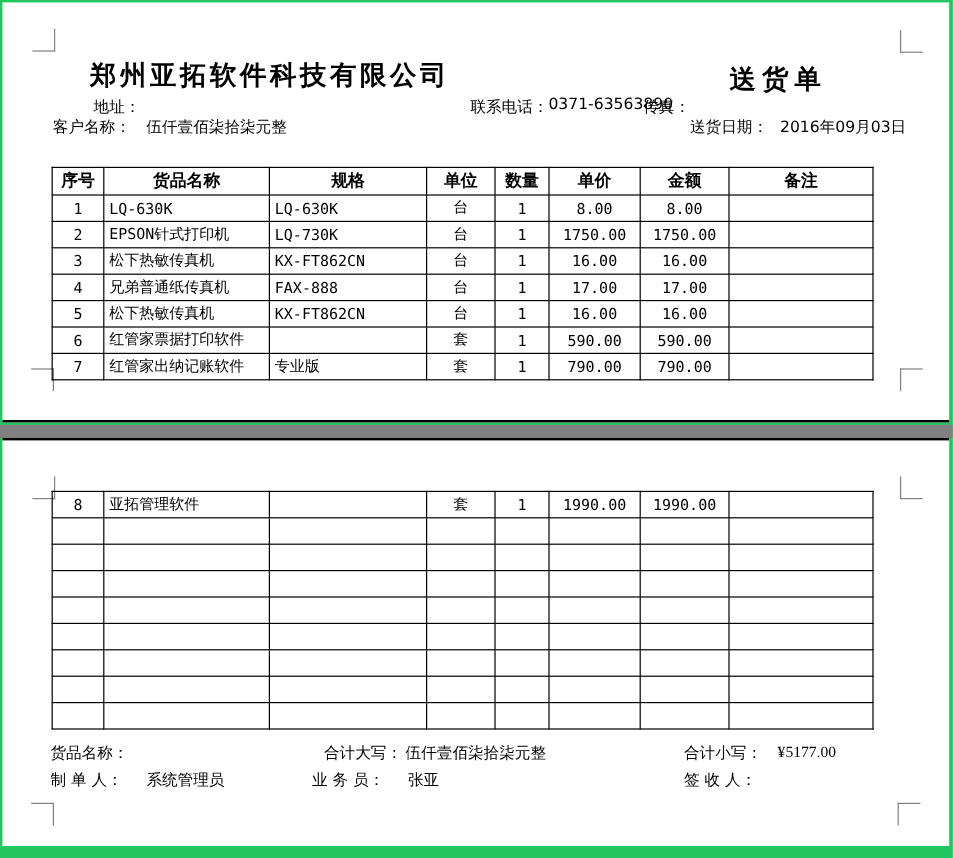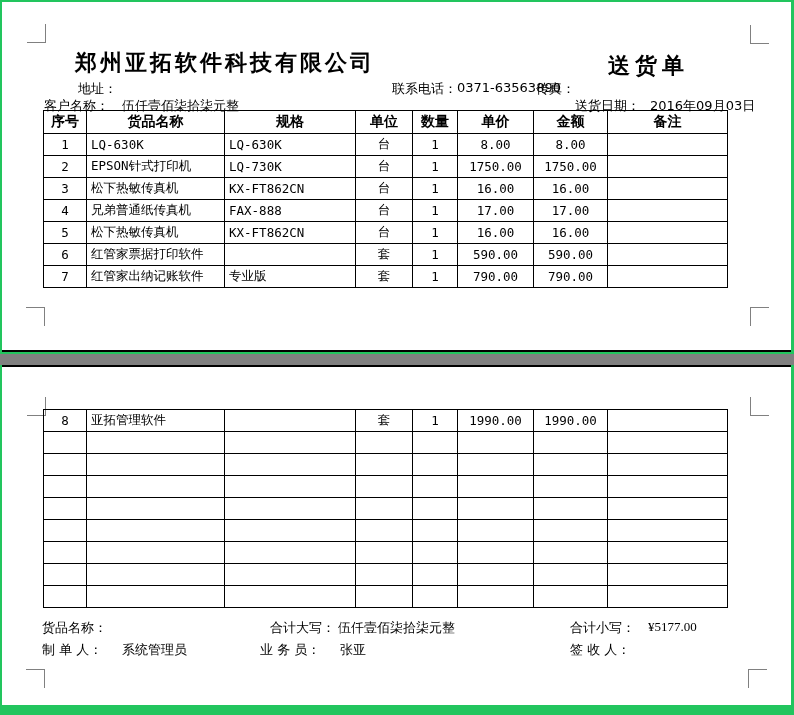--- a/index.html
+++ b/index.html
@@ -22,21 +22,21 @@
   .hline { position:absolute; height:16px; font-size:13px; color:#000; white-space:nowrap; }
   .hline span { position:absolute; white-space:nowrap; }
   .docnum { font-weight:bold; font-family:"DejaVu Sans Mono","Liberation Mono",monospace; letter-spacing:0.5px; font-size:13.5px; }
 
   table.goods { position:absolute; left:41px; border-collapse:collapse; table-layout:fixed; width:684px; }
   table.goods th { border:1.5px solid #000; font-size:14px; font-weight:bold; height:23px; text-align:center; color:#000; padding:0 2px; }
   table.goods td { border:1.5px solid #000; font-size:12.5px; height:22px; color:#000;
                    font-family:"DejaVu Sans Mono","Liberation Mono",monospace; overflow:hidden; white-space:nowrap; }
   td.c0,td.c3,td.c4,td.c5,td.c6 { text-align:center; }
   td.c1,td.c2 { text-align:left; padding-left:4px; }
-  .t1 { top:108px; } .t2 { top:42px; }
+  .t1 { top:137px; } .t2 { top:42px; }
 
   .fline { position:absolute; height:16px; font-size:13px; color:#000; }
   .fline span { position:absolute; white-space:nowrap; }
   .f1 { top:252px; } .f2 { top:274px; }
 </style>
 </head>
 <body>
 
 <div class="screen">
 

